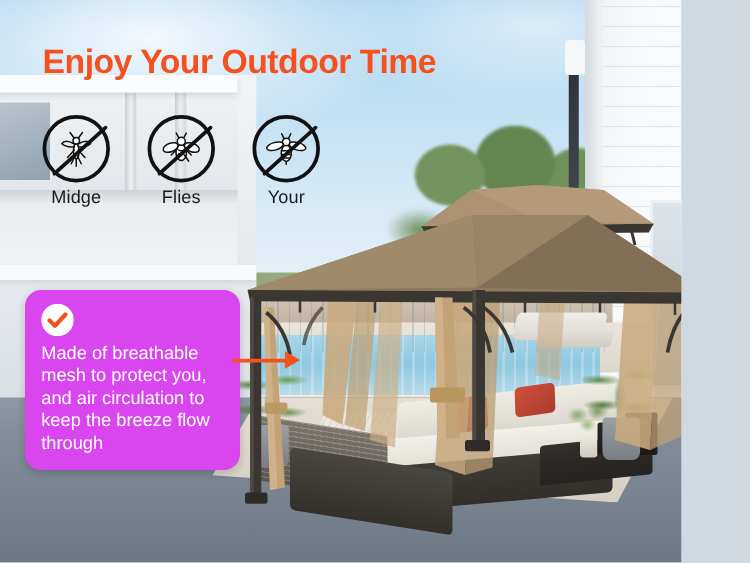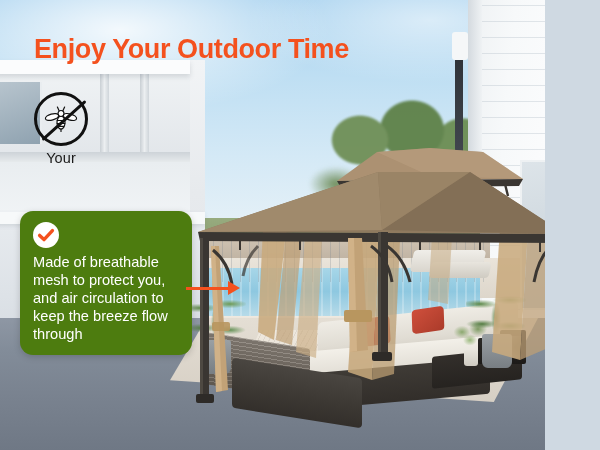--- a/index.html
+++ b/index.html
@@ -332,22 +332,22 @@
   .badge-slash {
     position:absolute; left:-2px; top:24px; width:58px; height:3px;
     background:#111; transform:rotate(-42deg); border-radius:2px;
   }
   .badge-label {
     margin-top:4px; font-size:14.5px; color:#1a1a1a; font-weight:400; letter-spacing:.1px;
   }
 
   
   .callout {
-    position:absolute; left:20px; top:211px; width:172px;
-    background:#4d7c0f; border-radius:13px;
+    position:absolute; left:20px; top:232px; width:172px;
+    background:#d946ef; border-radius:13px;
     padding:11px 13px 12px 13px;
     box-shadow:0 2px 7px rgba(0,0,0,.18);
   }
   .check-wrap { width:26px; height:26px; margin-bottom:5px; }
   .callout-text {
     color:#fff; font-size:14.6px; line-height:1.24; font-weight:400;
   }
   .arrow-line {
     position:absolute; left:186px; top:286.5px; width:48px; height:3px;
     background:#F4511E;
@@ -486,21 +486,54 @@
       <rect x="196" y="394" width="18" height="9" rx="2" fill="#2E2B28"></rect>
       <rect x="372" y="352" width="20" height="9" rx="2" fill="#2E2B28"></rect>
       <rect x="554" y="354" width="18" height="8" rx="2" fill="#2E2B28"></rect>
     </g>
   </svg>
 
   <div class="headline">Enjoy Your Outdoor Time</div>
 
   <div class="badges">
 
-
+    <div class="badge">
+      <div class="badge-circle">
+        <svg width="34" height="34" viewBox="0 0 34 34">
+          <g stroke="#111" stroke-width="1.2" fill="none" stroke-linecap="round">
+            <ellipse cx="17" cy="19" rx="2.2" ry="6" fill="#fff"></ellipse>
+            <circle cx="17" cy="10.5" r="2.6" fill="#fff"></circle>
+            <path d="M15 8 L12 4 M19 8 L22 4"></path>
+            <path d="M15.2 13 Q8 9 5.5 13 Q9 16 15 15.5"></path>
+            <path d="M18.8 13 Q26 9 28.5 13 Q25 16 19 15.5"></path>
+            <path d="M15.5 18 L10 24 M18.5 18 L24 24 M16 23 L13 29 M18 23 L21 29 M17 25 L17 31"></path>
+          </g>
+        </svg>
+        <div class="badge-slash"></div>
+      </div>
+      <div class="badge-label">Midge</div>
+    </div>
+
+    <div class="badge">
+      <div class="badge-circle">
+        <svg width="34" height="34" viewBox="0 0 34 34">
+          <g stroke="#111" stroke-width="1.2" fill="none" stroke-linecap="round">
+            <ellipse cx="17" cy="20" rx="4.2" ry="6.4" fill="#fff"></ellipse>
+            <circle cx="17" cy="11" r="3.2" fill="#fff"></circle>
+            <path d="M15 8.2 L13 4.5 M19 8.2 L21 4.5"></path>
+            <ellipse cx="8.5" cy="16" rx="6.2" ry="3.4" fill="#fff" transform="rotate(-20 8.5 16)"></ellipse>
+            <ellipse cx="25.5" cy="16" rx="6.2" ry="3.4" fill="#fff" transform="rotate(20 25.5 16)"></ellipse>
+            <path d="M14 17 L9 22 M20 17 L25 22 M14.5 22 L11 27 M19.5 22 L23 27"></path>
+            <path d="M15 18 Q17 19.4 19 18 M15 21 Q17 22.4 19 21"></path>
+          </g>
+        </svg>
+        <div class="badge-slash"></div>
+      </div>
+      <div class="badge-label">Flies</div>
+    </div>
 
     <div class="badge">
       <div class="badge-circle">
         <svg width="34" height="34" viewBox="0 0 34 34">
           <g stroke="#111" stroke-width="1.2" fill="none" stroke-linecap="round">
             <ellipse cx="17" cy="20.5" rx="4" ry="6.6" fill="#fff"></ellipse>
             <circle cx="17" cy="11.5" r="3" fill="#fff"></circle>
             <path d="M15.2 8.9 L13.4 5 M18.8 8.9 L20.6 5"></path>
             <ellipse cx="8" cy="15" rx="6.8" ry="3" fill="#fff" transform="rotate(-16 8 15)"></ellipse>
             <ellipse cx="26" cy="15" rx="6.8" ry="3" fill="#fff" transform="rotate(16 26 15)"></ellipse>

